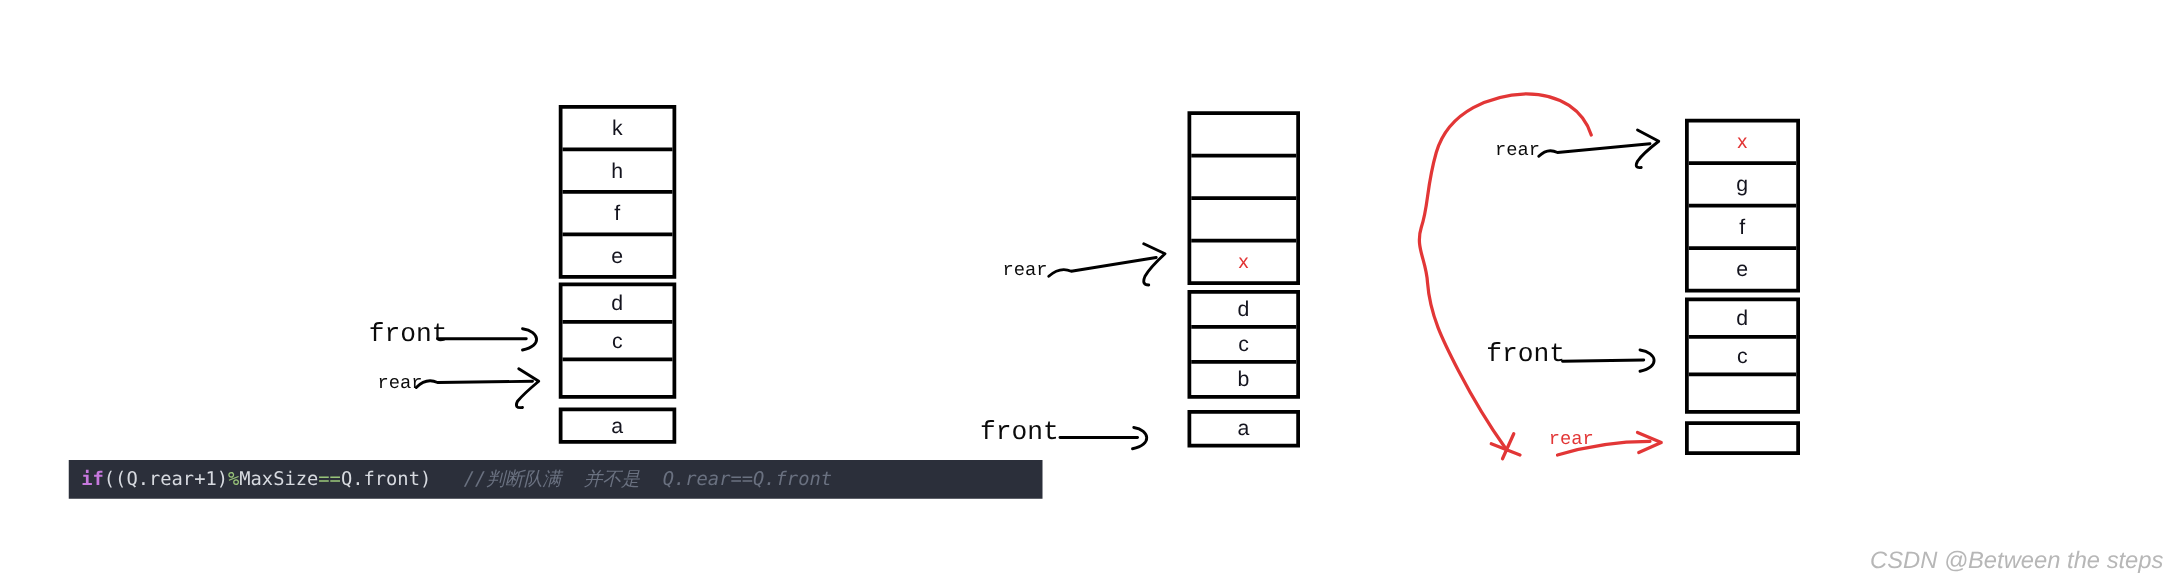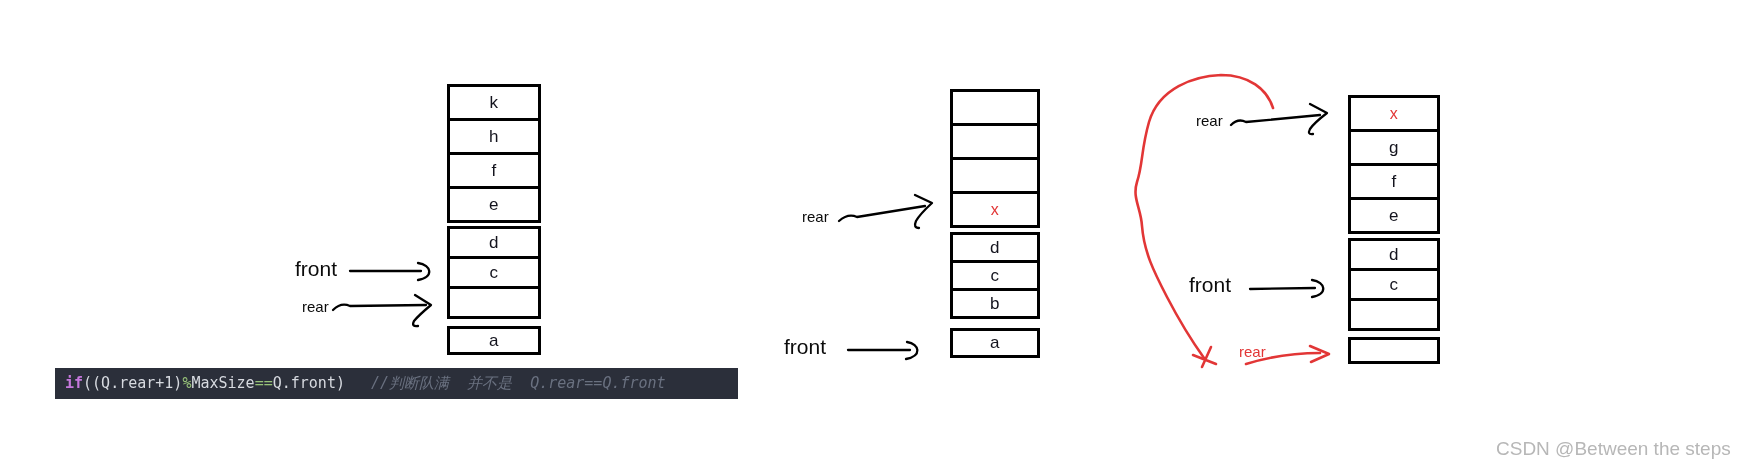--- a/index.html
+++ b/index.html
@@ -13,36 +13,36 @@
   .group{
     position:absolute;border:3px solid #000;background:#fff;box-sizing:border-box;
   }
   .cell{
     height:var(--ch);line-height:var(--ch);text-align:center;
     border-bottom:3px solid #000;
     font-size:17px;color:#14141e;letter-spacing:.5px;
   }
   .cell:last-child{border-bottom:none;}
   .cell.red-letter{color:#e23636;font-size:16px;}
-  .lbl{position:absolute;color:#0b0b0b;white-space:nowrap;}
+  .lbl{position:absolute;color:#0b0b0b;white-space:nowrap;font-family:Liberation Mono, monospace;}
   .lbl.big{font-size:21px;}
   .lbl.small{font-size:15px;}
   .lbl.red{color:#e23636;}
   .equation{position:absolute;font-size:18px;color:#ef4040;white-space:nowrap;}
   .codebar{
-    position:absolute;left:55px;top:368px;width:683px;height:31px;
+    position:absolute;left:55px;top:368px;width:779px;height:31px;
     background:#2b2f3a;color:#d7dae0;
     font-family:"DejaVu Sans Mono", monospace;font-size:15px;line-height:31px;
     white-space:pre;overflow:hidden;padding-left:10px;box-sizing:border-box;
   }
   .t-kw{color:#c678dd;font-weight:bold;}
   .t-plain{color:#d7dae0;}
   .t-op{color:#98c379;}
   .t-comment{color:#6a7180;font-style:italic;margin-left:26px;}
-  .watermark{position:absolute;left:1496px;top:438px;font-size:19px;color:#b7b7b7;white-space:nowrap;}
+  .watermark{position:absolute;left:1496px;top:438px;font-size:19px;color:#b7b7b7;white-space:nowrap;font-style:italic;}
 </style>
 </head>
 <body>
 
 <div class="canvas">
 
   <div class="group" style="left:447px;top:84px;width:94px;--ch:31px">
     <div class="cell">k</div>
     <div class="cell">h</div>
     <div class="cell">f</div>

